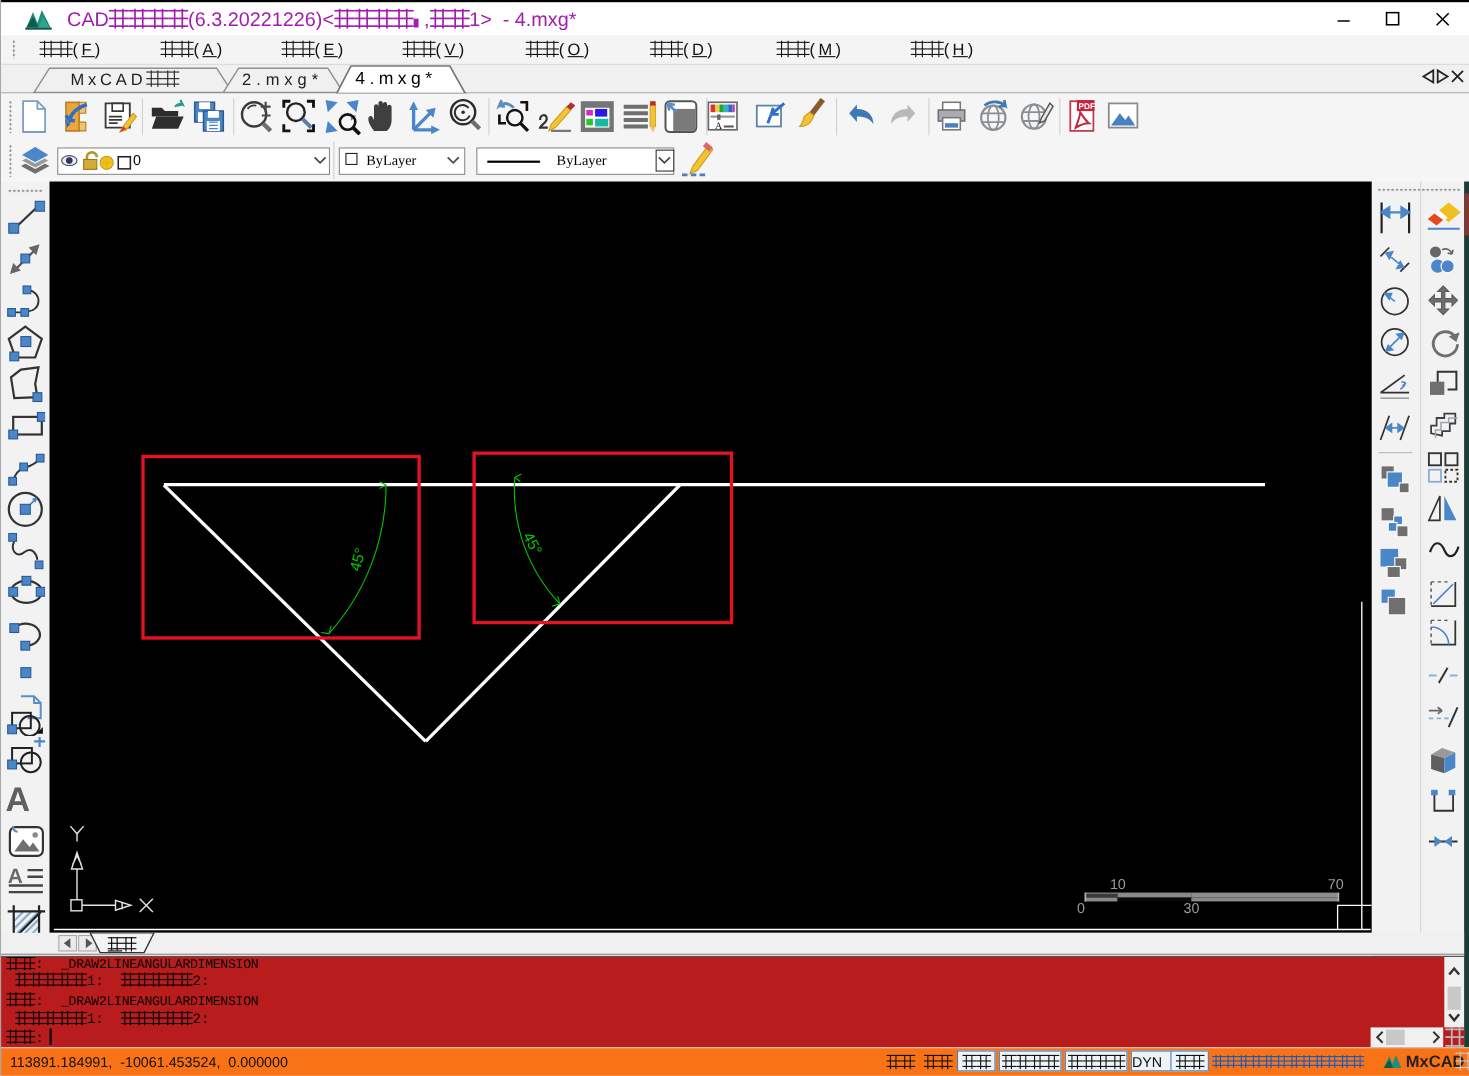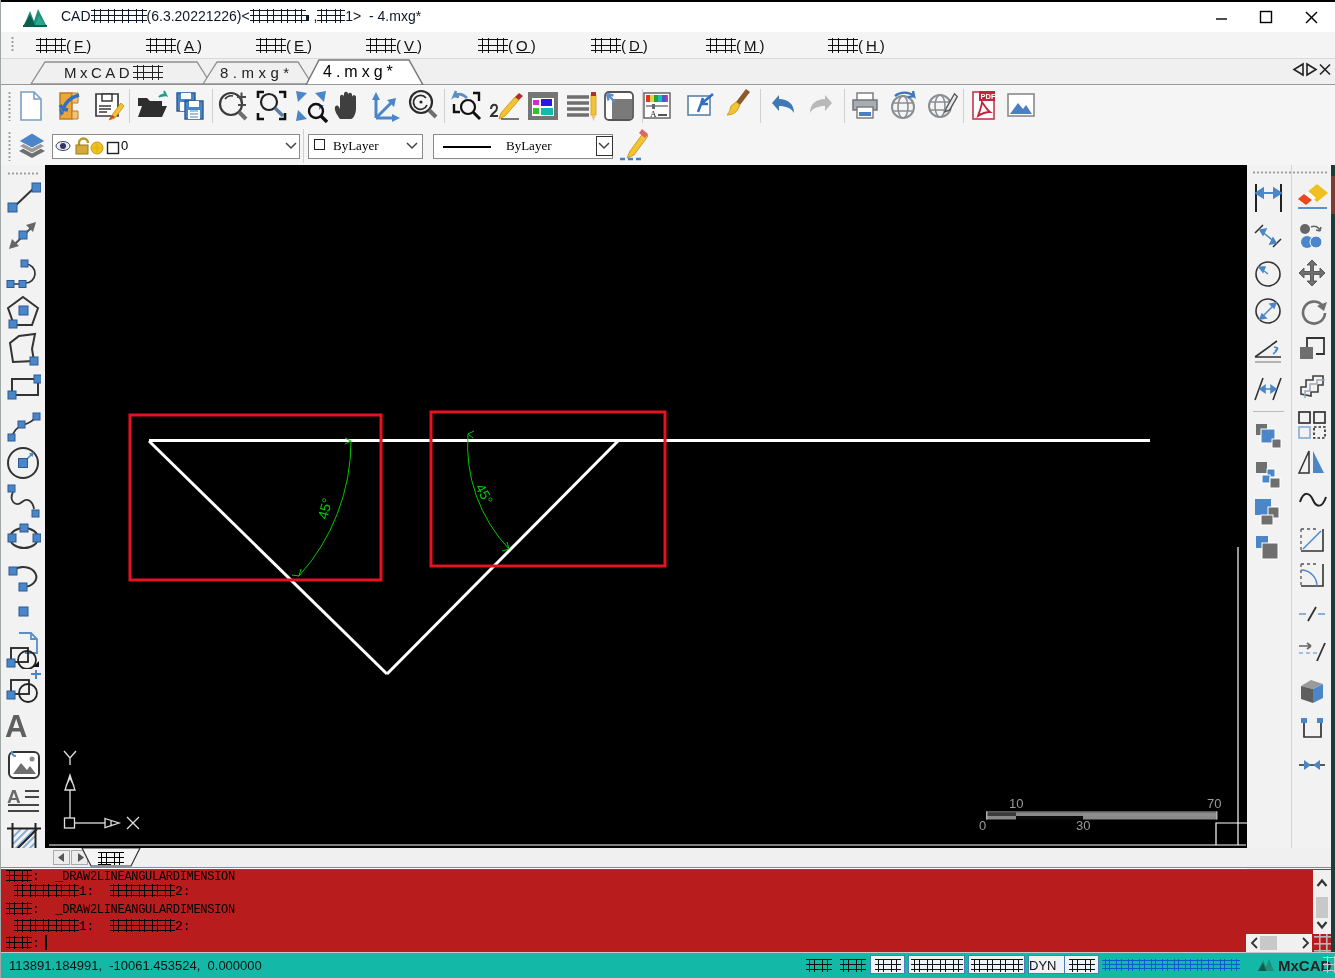--- a/index.html
+++ b/index.html
@@ -16,21 +16,21 @@
 <body>
 <div id="win">
 
 <div class="abs" id="titlebar" style="left:0;top:0;width:1335px;height:32px;background:#fff;border-top:2px solid #000">
 <svg class="abs" style="left:21px;top:5px" width="26" height="22" viewBox="0 0 26 22">
 <path d="M2 18 L8 4 L12 14 L16 2 L24 18 Z" fill="#1f8e7a"></path>
 <path d="M2 18 L8 8 L13 18 Z" fill="#0e5c4e"></path>
 <path d="M13 18 L17 9 L23 18 Z" fill="#2aa98e"></path>
 <rect x="1" y="18" width="24" height="2" fill="#0e5c4e"></rect>
       </svg>
-<div class="abs" style="left:60px;top:6px;font-size:14px;color:#0f172a;white-space:nowrap">CAD<span class="c"></span><span class="c"></span><span class="c"></span><span class="c"></span>(6.3.20221226)&lt;<span class="c"></span><span class="c"></span><span class="c"></span><span class="c"></span><span class="c2"></span>,<span class="c"></span><span class="c"></span>1&gt;&nbsp; - 4.mxg*</div>
+<div class="abs" style="left:60px;top:6px;font-size:18px;color:#a21caf;white-space:nowrap">CAD<span class="c"></span><span class="c"></span><span class="c"></span><span class="c"></span>(6.3.20221226)&lt;<span class="c"></span><span class="c"></span><span class="c"></span><span class="c"></span><span class="c2"></span>,<span class="c"></span><span class="c"></span>1&gt;&nbsp; - 4.mxg*</div>
 <svg class="abs" style="left:1200px;top:6px" width="130" height="20" viewBox="0 0 130 20">
 <g stroke="#000" stroke-width="1.4" fill="none">
 <line x1="15" y1="11" x2="26" y2="11"></line>
 <rect x="59.5" y="3.5" width="11" height="11"></rect>
 <line x1="105" y1="4" x2="116" y2="15"></line>
           <line x1="116" y1="4" x2="105" y2="15"></line>
 </g>
       </svg>
 </div>
 
@@ -54,21 +54,21 @@
 <polygon points="202,26 216,4 297,4 311,26" fill="#f0f0f0" stroke="#8f8f8f" stroke-width="1.3"></polygon>
 <polygon points="305,27 318,2 408,2 422,27" fill="#fff" stroke="#777" stroke-width="1.5"></polygon>
 <g stroke="#222" stroke-width="1.6" fill="none">
 <polygon points="1302,6 1302,17 1293,11.5" fill="none"></polygon>
 <polygon points="1306,6 1306,17 1315,11.5" fill="none"></polygon>
 <line x1="1319" y1="6.5" x2="1329" y2="16.5"></line>
         <line x1="1329" y1="6.5" x2="1319" y2="16.5"></line>
 </g>
     </svg>
 <div class="abs" style="left:63px;top:64px;font-size:15px;color:#222;white-space:nowrap;letter-spacing:3.5px">MxCAD<span class="c"></span><span class="c"></span></div>
-<div class="abs" style="left:219px;top:64px;font-size:15px;color:#222;letter-spacing:4.5px">8.mxg*</div>
+<div class="abs" style="left:219px;top:64px;font-size:15px;color:#222;letter-spacing:4.5px">2.mxg*</div>
 <div class="abs" style="left:322px;top:63px;font-size:16px;font-weight:normal;color:#000;letter-spacing:4px">4.mxg*</div>
 
 <div class="abs" id="toolbar" style="left:0;top:85px;width:1335px;height:80px;background:#f5f5f5">
 <div class="abs" style="left:7px;top:6px;width:3px;height:30px;background-image:radial-gradient(circle,#9a9a9a 1px,transparent 1.2px);background-size:3px 4px"></div>
 <div class="abs" style="left:7px;top:46px;width:3px;height:30px;background-image:radial-gradient(circle,#9a9a9a 1px,transparent 1.2px);background-size:3px 4px"></div>
 <div class="abs" style="left:128px;top:4px;width:1px;height:34px;background:#d0d0d0"></div>
 <div class="abs" style="left:211px;top:4px;width:1px;height:34px;background:#d0d0d0"></div>
 <div class="abs" style="left:443px;top:4px;width:1px;height:34px;background:#d0d0d0"></div>
 <div class="abs" style="left:641px;top:4px;width:1px;height:34px;background:#d0d0d0"></div>
 <div class="abs" style="left:759px;top:4px;width:1px;height:34px;background:#d0d0d0"></div>
@@ -595,21 +595,21 @@
       </svg>
 <div class="abs" style="left:1245px;top:64px;width:66px;height:18px;background:#f0f0f0"></div>
 <svg class="abs" style="left:1245px;top:64px" width="66" height="18">
         <path d="M11 4 l-5 5 5 5" fill="none" stroke="#333" stroke-width="1.8"></path>
         <rect x="14" y="2" width="17" height="14" fill="#c8c8c8"></rect>
         <path d="M57 4 l5 5 -5 5" fill="none" stroke="#333" stroke-width="1.8"></path>
       </svg>
 <div class="abs" style="left:1313px;top:64px;font-size:19px;color:#b8b8b8"><span class="c"></span></div>
 </div>
 
-<div class="abs" id="status" style="left:0;top:952px;width:1335px;height:26px;background:#14b8a6;border-top:1px solid #c8c8c8">
+<div class="abs" id="status" style="left:0;top:952px;width:1335px;height:26px;background:#f97316;border-top:1px solid #c8c8c8">
 <div class="abs" style="left:8px;top:5px;font-size:13px;color:#111">113891.184991,&nbsp; -10061.453524,&nbsp; 0.000000</div>
 <div class="abs" style="left:805px;top:5px;font-size:13px;color:#111"><span class="c"></span><span class="c"></span></div>
 <div class="abs" style="left:839px;top:5px;font-size:13px;color:#111"><span class="c"></span><span class="c"></span></div>
 <div class="abs" style="left:869px;top:2px;width:35px;height:19px;border:1px solid #4a7fb5;background:#eef3f8;font-size:13px;color:#111;text-align:center;padding-top:2px"><span class="c"></span><span class="c"></span></div>
 <div class="abs" style="left:907px;top:2px;width:57px;height:19px;border:1px solid #4a7fb5;background:#eef3f8;font-size:13px;color:#111;text-align:center;padding-top:2px"><span class="c"></span><span class="c"></span><span class="c"></span><span class="c"></span></div>
 <div class="abs" style="left:967px;top:2px;width:57px;height:19px;border:1px solid #4a7fb5;background:#eef3f8;font-size:13px;color:#111;text-align:center;padding-top:2px"><span class="c"></span><span class="c"></span><span class="c"></span><span class="c"></span></div>
 <div class="abs" style="left:1027px;top:2px;width:57px;height:19px;border:1px solid #4a7fb5;background:#eef3f8;font-size:13px;color:#111;text-align:left;padding-top:2px">DYN</div>
 <div class="abs" style="left:1063px;top:2px;width:35px;height:19px;border:1px solid #4a7fb5;background:#eef3f8;font-size:13px;color:#111;text-align:center;padding-top:2px"><span class="c"></span><span class="c"></span></div>
 <div class="abs" style="left:1101px;top:6px;font-size:11.5px;color:#0a5ac8"><span class="c"></span><span class="c"></span><span class="c"></span><span class="c"></span><span class="c"></span><span class="c"></span><span class="c"></span><span class="c"></span><span class="c"></span><span class="c"></span><span class="c"></span><span class="c"></span></div>
 <svg class="abs" style="left:1256px;top:4px" width="18" height="18" viewBox="0 0 18 18">

